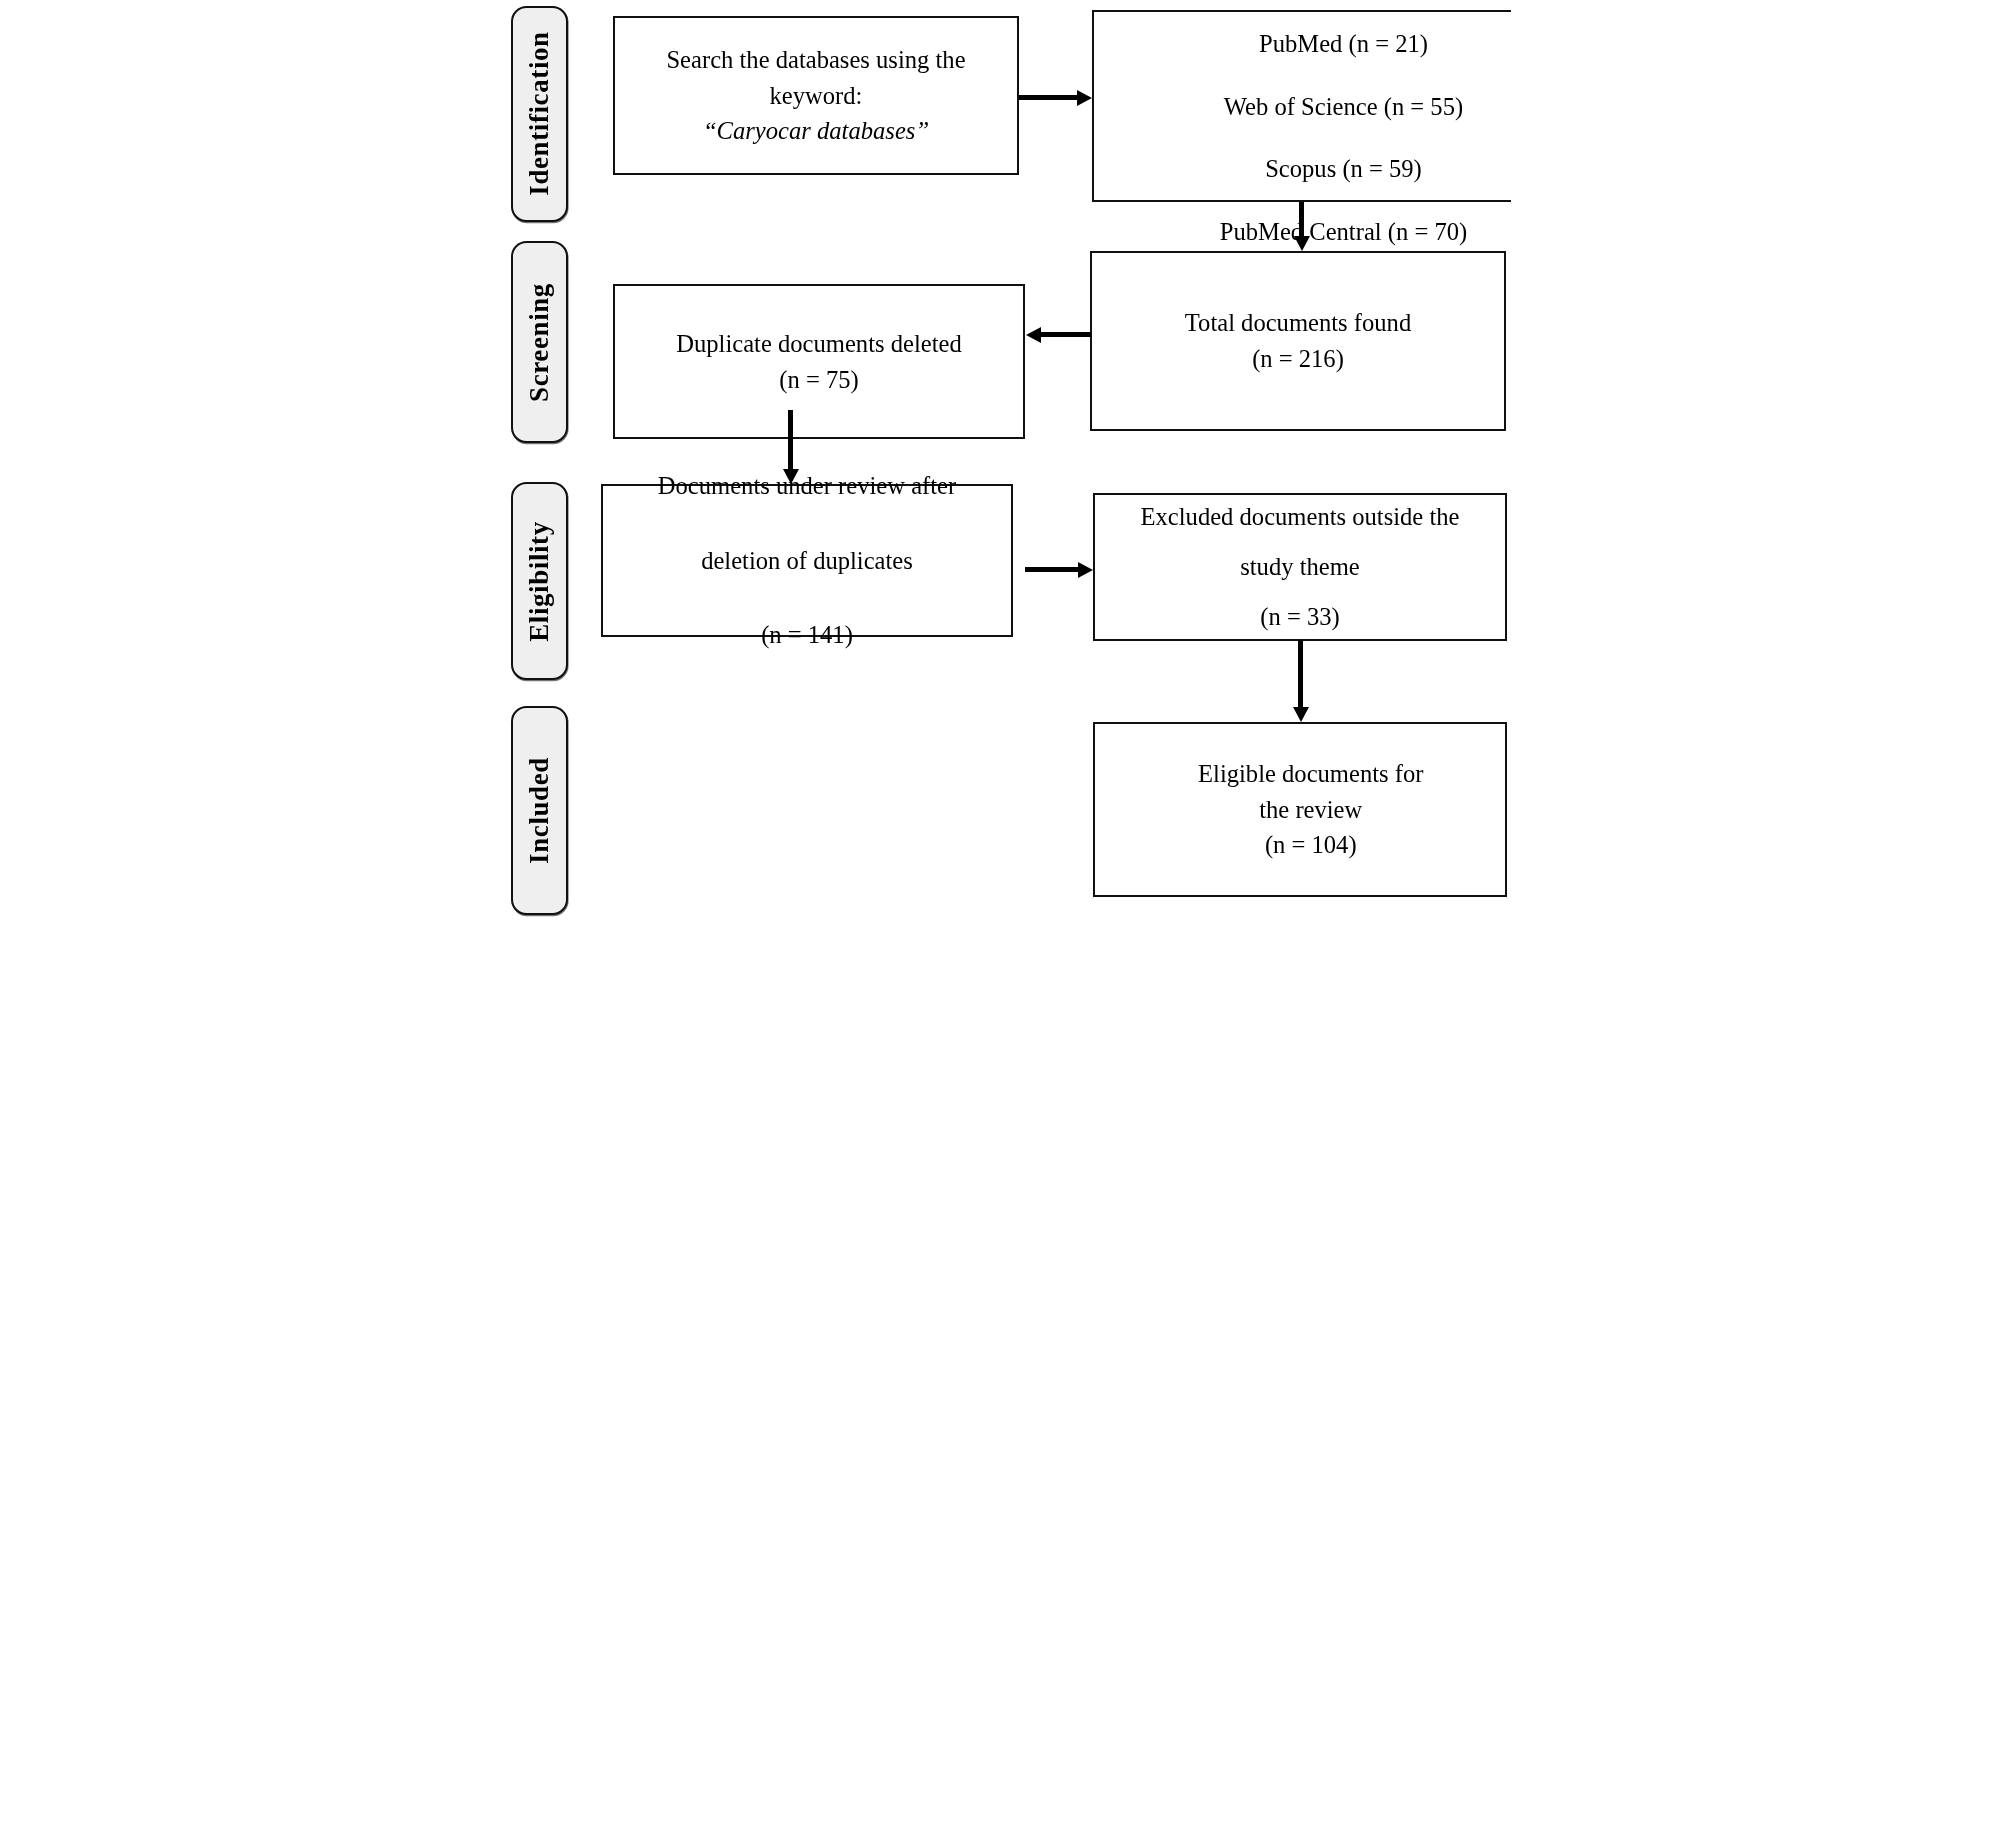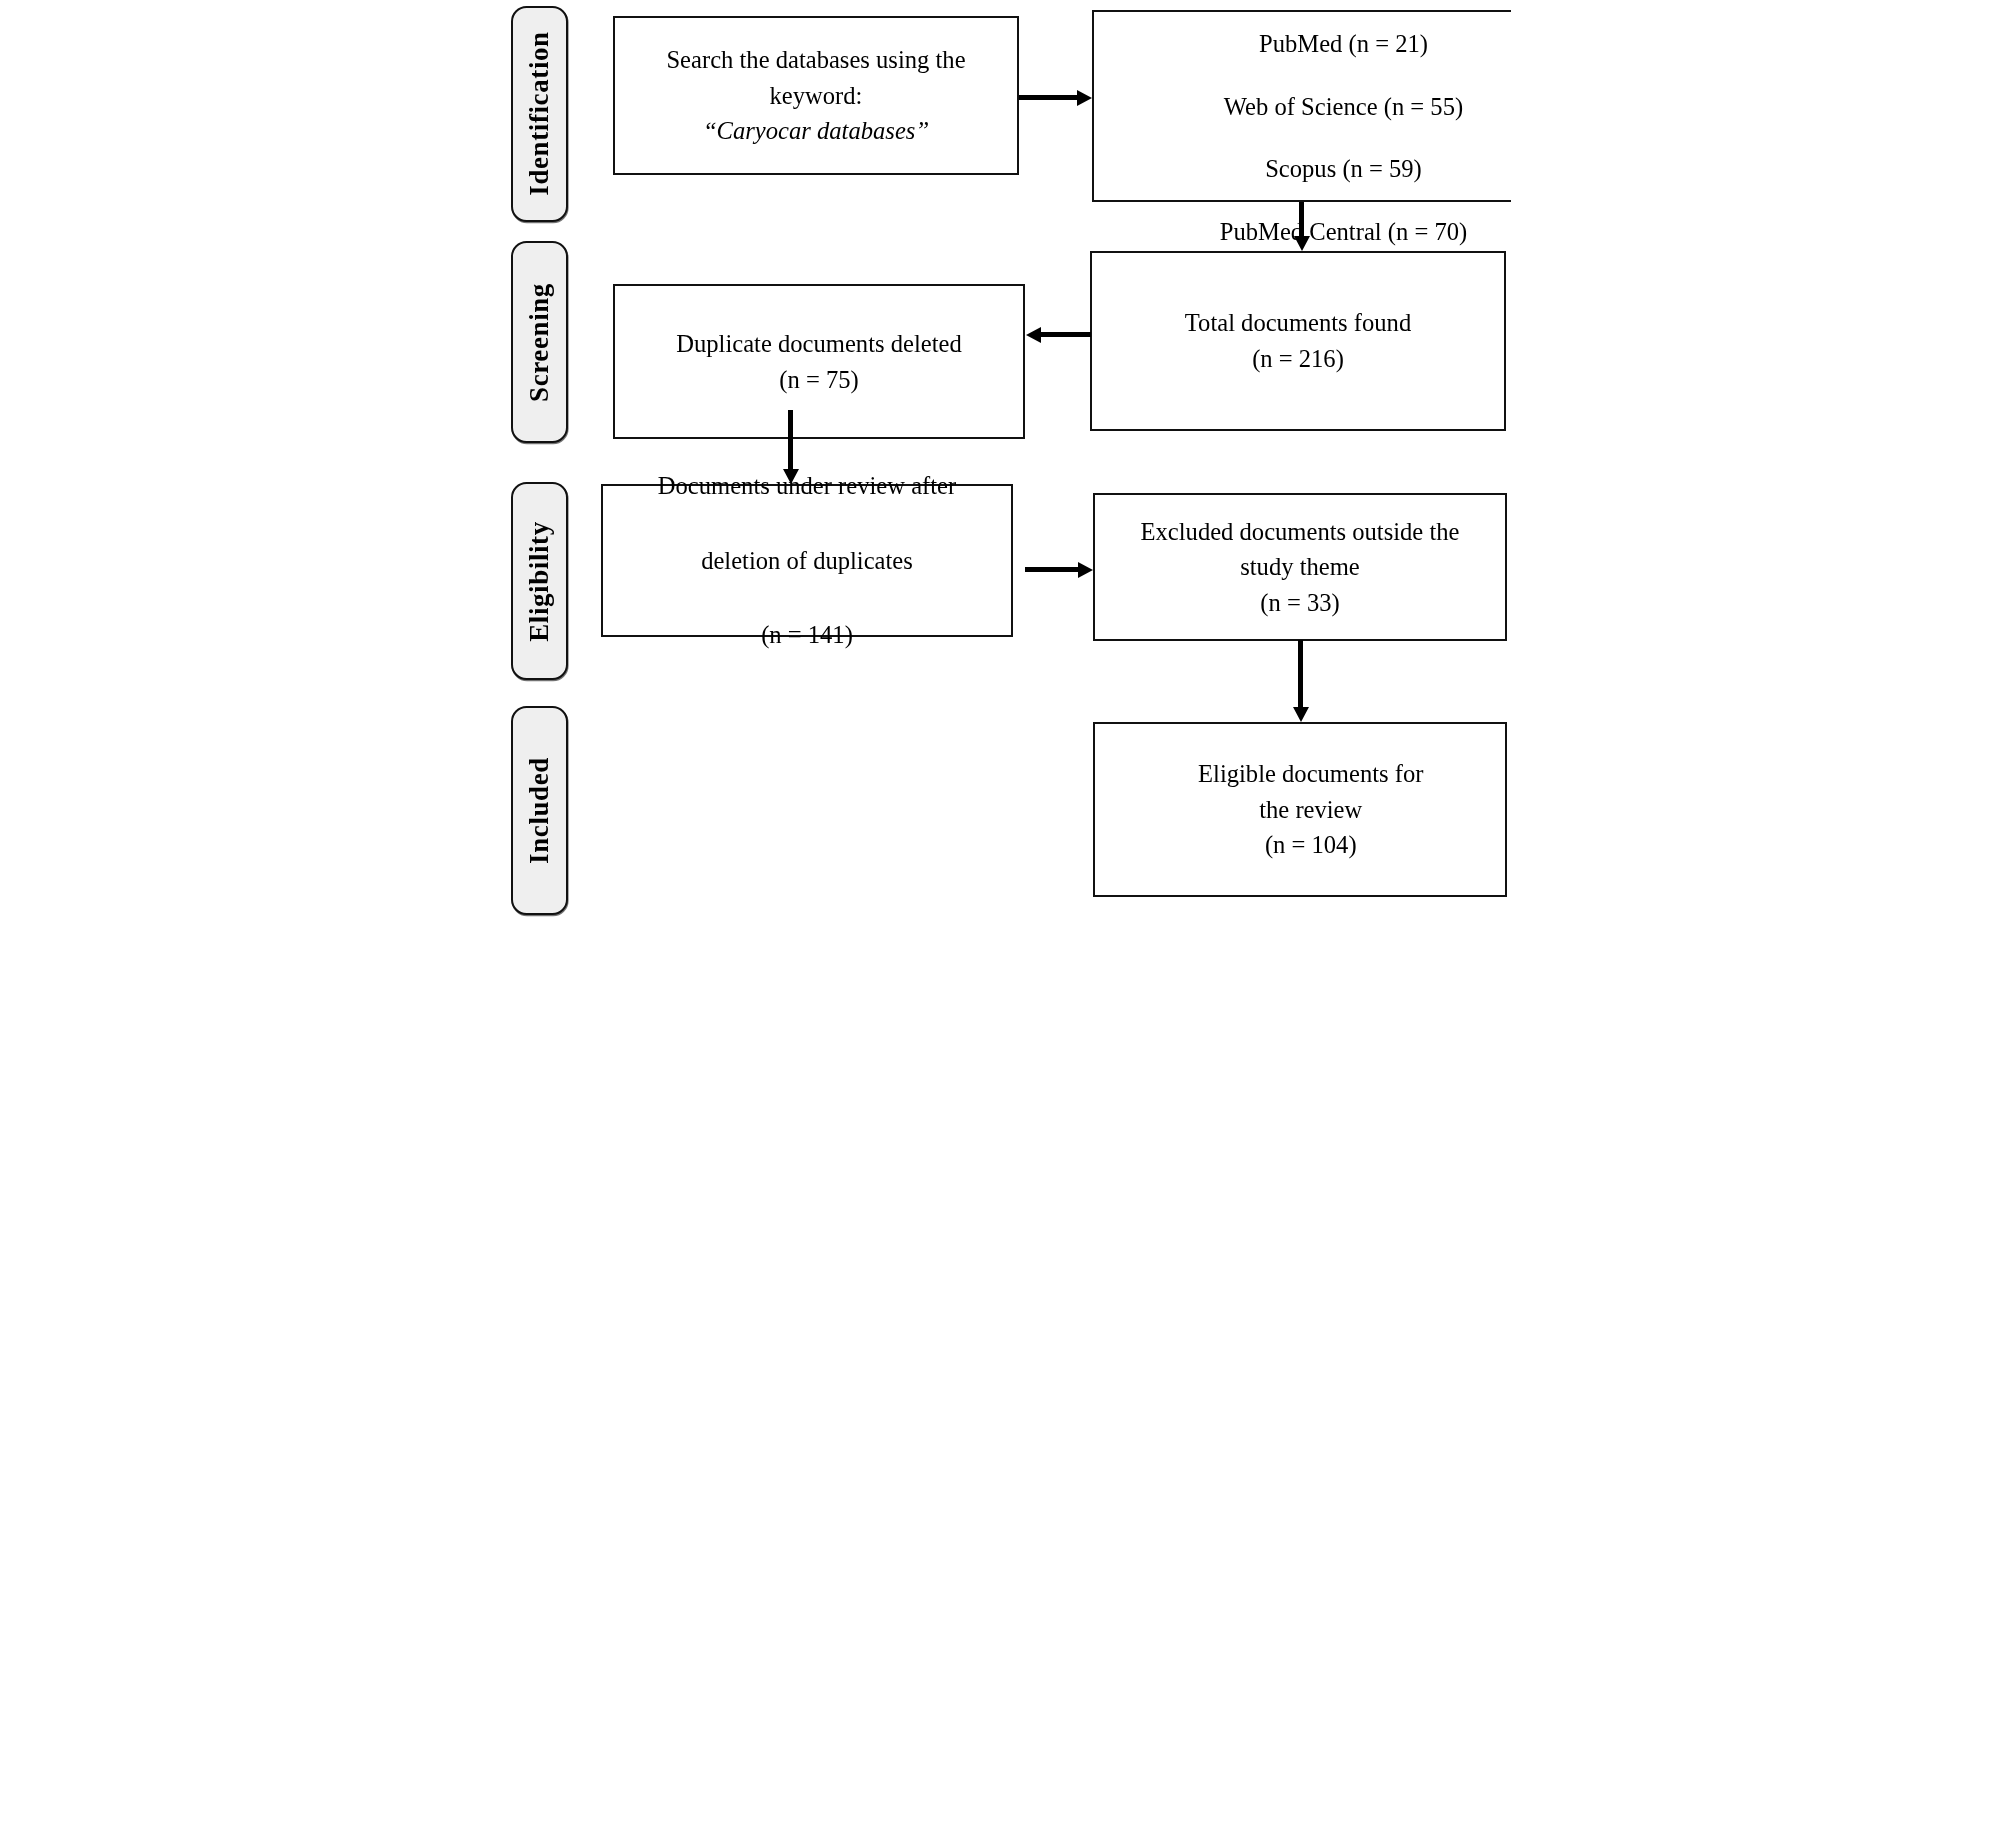--- a/index.html
+++ b/index.html
@@ -60,21 +60,21 @@
     padding: 3.9px 6.5px;
   }
   .flow-box .line { display: block; }
   .flow-box .italic { font-style: italic; }
 
   .box-search    { left: 109px; top: 16px;   width: 406px; height: 159px; }
   .box-databases { left: 588px; top: 10.4px;   width: 503px; height: 192px; gap: 27px; }
   .box-dupes     { left: 109px; top: 256px;  width: 412px; height: 155px; margin-top: 28px; }
   .box-total     { left: 586px; top: 251px;  width: 416px; height: 180px; }
   .box-review    { left: 97px; top: 484px;  width: 412px; height: 153px; gap: 39px; }
-  .box-excluded  { left: 589px; top: 493px;  width: 414px; height: 148px; }
+  .box-excluded  { left: 589px; top: 493px;  width: 414px; height: 148px; justify-content: space-between; }
   .box-eligible  { left: 589px; top: 722px; width: 414px; height: 175px; padding-left: 28px; }
 
   
   .arrow-h {
     position: absolute;
     height: 17px;
     display: flex;
     align-items: center;
   }
   .arrow-v {

